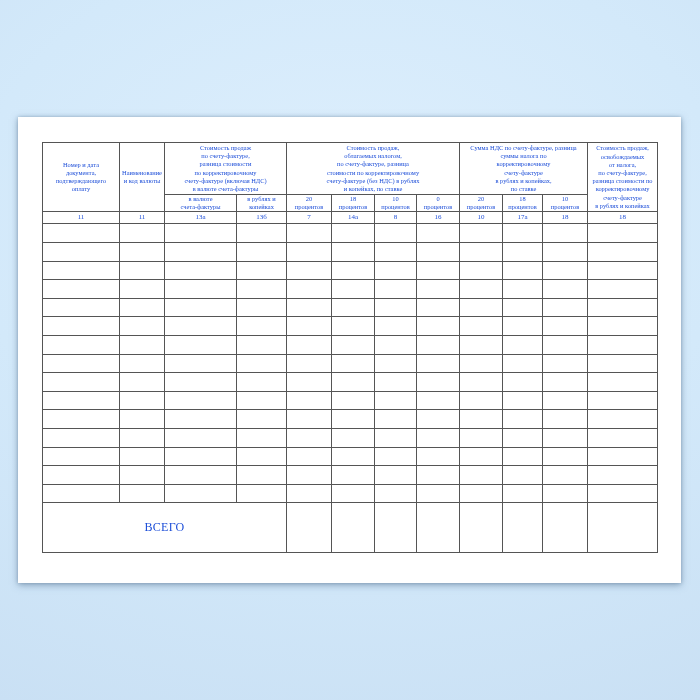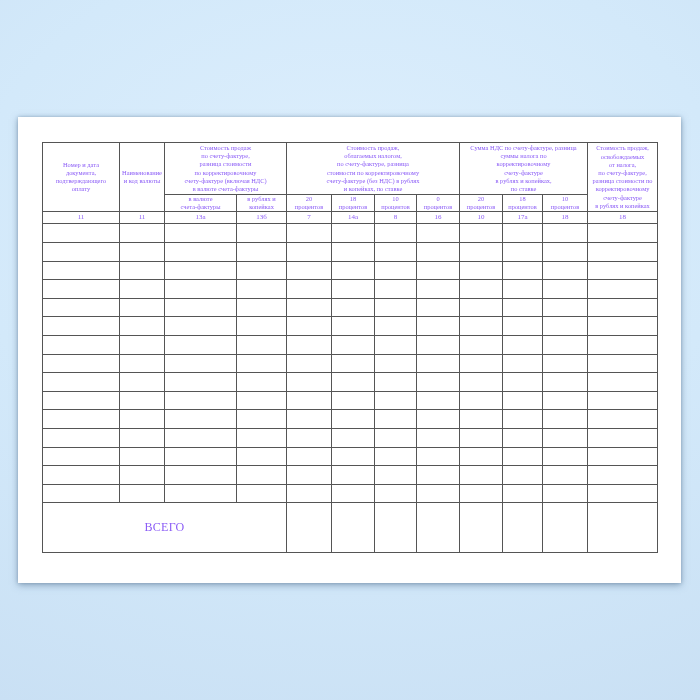--- a/index.html
+++ b/index.html
@@ -19,21 +19,21 @@
     width: 663px; height: 466px;
     background: #ffffff;
     box-shadow: 0 2px 7px rgba(80, 110, 140, 0.55), 0 0 3px rgba(80, 110, 140, 0.35);
   }
   table.form {
     position: absolute;
     left: 24px; top: 25px;
     border-collapse: collapse;
     table-layout: fixed;
     width: 616px;
-    color: #8b5cf6;
+    color: #1d4ed8;
   }
   table.form td, table.form th {
     border: 1px solid #555;
     padding: 0;
     font-weight: normal;
     text-align: center;
     vertical-align: middle;
     overflow: hidden;
   }
   th.hdr, th.sub {

